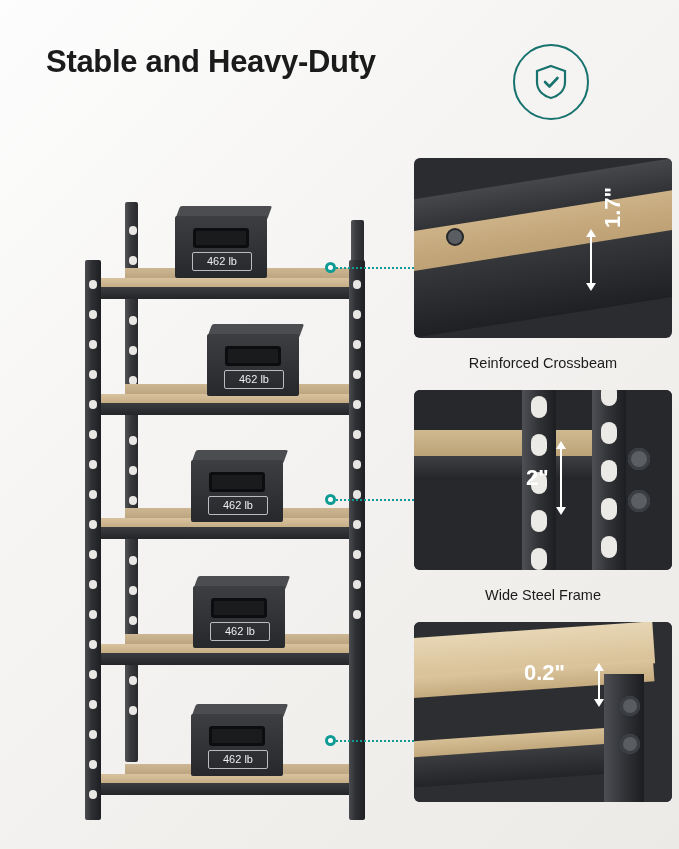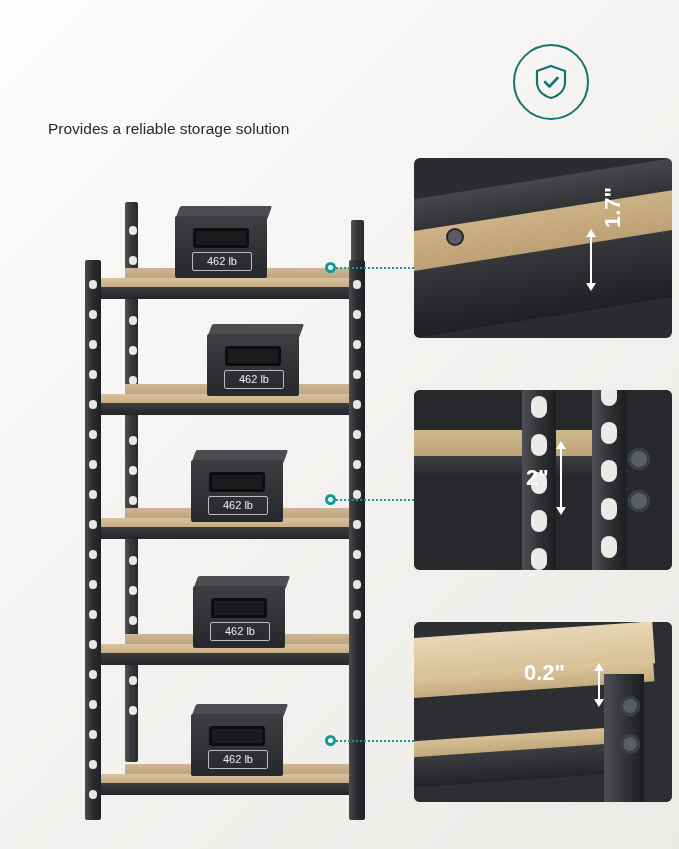--- a/index.html
+++ b/index.html
@@ -339,21 +339,21 @@
     position: absolute;
     height: 0;
     border-top: 2px dotted #0f9b94;
   }
 </style>
 </head>
 <body>
 
 <div class="page">
 
-  <div class="subline2">Provides a reliable storage solution</div>
+  <div class="headline">Stable and Heavy-Duty</div>
 
   <div class="badge">
     <span>
       <svg width="34" height="38" viewBox="0 0 34 38">
         <path d="M17 3 L31 8 V19 C31 28 24 33 17 35 C10 33 3 28 3 19 V8 Z" fill="none" stroke="#18726e" stroke-width="2.2"></path>
         <path d="M11 19 L15.5 23.5 L23.5 15" fill="none" stroke="#18726e" stroke-width="2.6" stroke-linecap="round" stroke-linejoin="round"></path>
       </svg>
     </span>
   </div>
 
@@ -489,20 +489,21 @@
   <div class="leader" style="left:336px; top:740px; width:78px;"></div>
 
   <div class="panel" id="panel1">
     <div class="p1-beam-top"></div>
     <div class="p1-board"></div>
     <div class="p1-beam-bottom"></div>
     <div class="p1-bolt"></div>
     <div class="dimline" style="left:176px; top:78px; height:48px;"></div>
     <div class="dimtext" style="left:186px; top:70px; transform: rotate(-90deg); transform-origin: left top;">1.7"</div>
   </div>
+  <div class="panel-caption" style="left:414px; top:355px;">Reinforced Crossbeam</div>
 
   <div class="panel" id="panel2">
     <div class="p2-bg"></div>
     <div class="p2-wood"></div>
     <div class="p2-beam"></div>
     <div class="p2-post" style="left:108px;">
       <div class="pslot" style="top:6px;"></div>
         <div class="pslot" style="top:44px;"></div>
       <div class="pslot" style="top:82px;"></div>
         <div class="pslot" style="top:120px;"></div>
@@ -513,20 +514,21 @@
         <div class="pslot" style="top:32px;"></div>
       <div class="pslot" style="top:70px;"></div>
         <div class="pslot" style="top:108px;"></div>
       <div class="pslot" style="top:146px;"></div>
     </div>
     <div class="p2-rivet" style="left:214px; top:58px;"></div>
     <div class="p2-rivet" style="left:214px; top:100px;"></div>
     <div class="dimline" style="left:146px; top:58px; height:60px;"></div>
     <div class="dimtext" style="left:112px; top:75px;">2"</div>
   </div>
+  <div class="panel-caption" style="left:414px; top:587px;">Wide Steel Frame</div>
 
   <div class="panel" id="panel3">
     <div class="p3-bg"></div>
     <div class="p3-topface"></div>
     <div class="p3-topboard"></div>
     <div class="p3-lowboard"></div>
     <div class="p3-lowbeam"></div>
     <div class="p3-post"></div>
     <div class="p3-rivet" style="left:206px; top:74px;"></div>
     <div class="p3-rivet" style="left:206px; top:112px;"></div>

